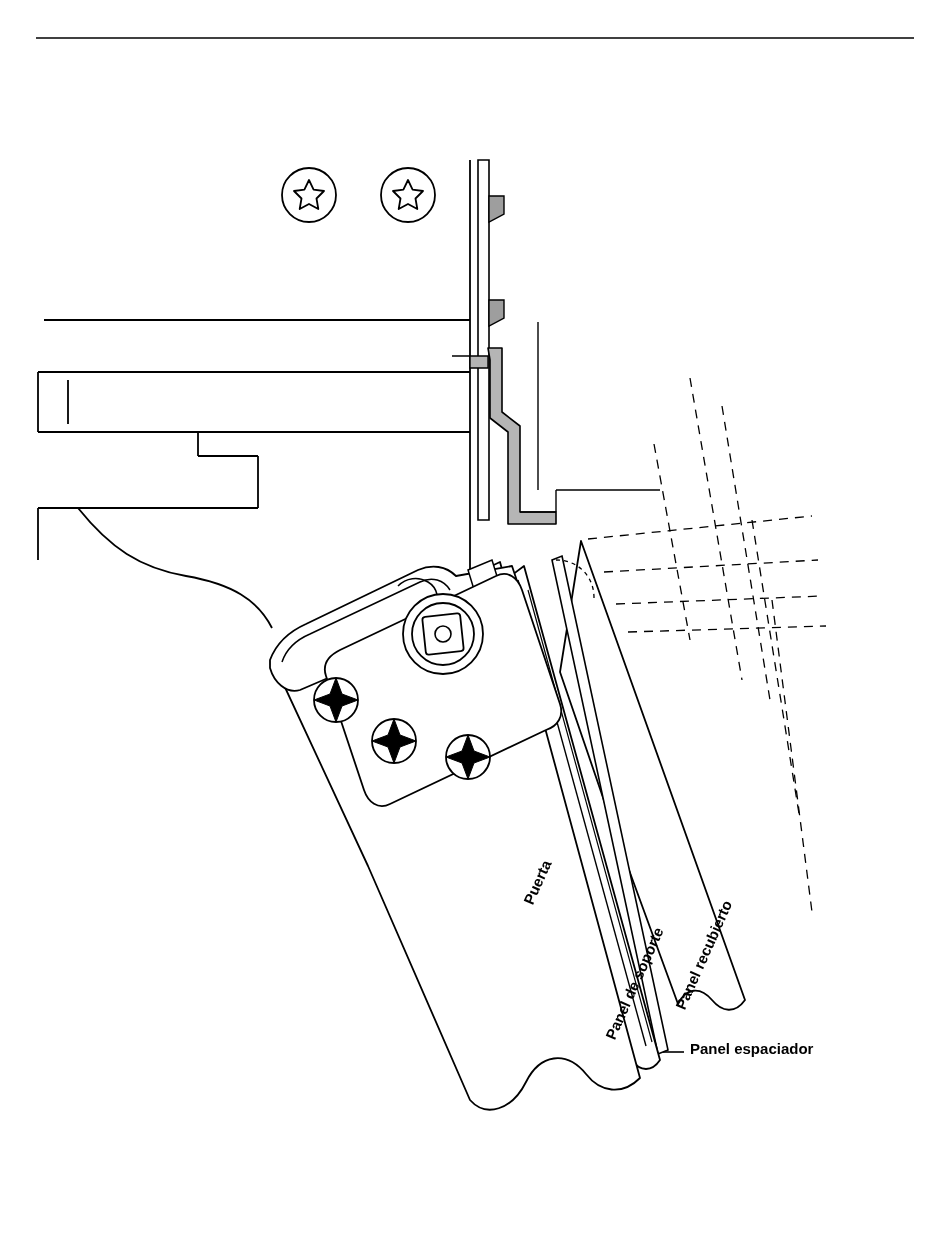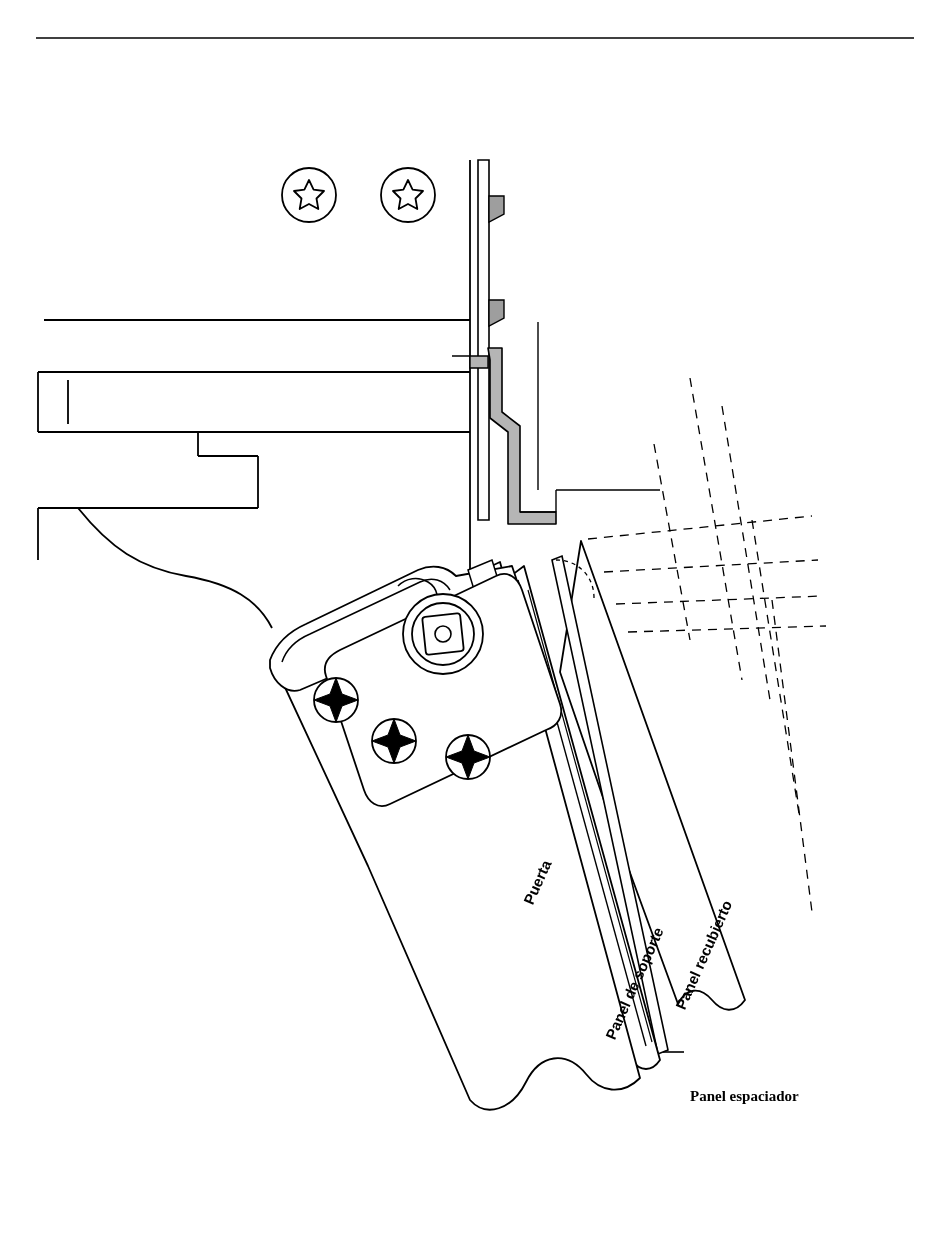--- a/index.html
+++ b/index.html
@@ -47,23 +47,22 @@
     transform: rotate(-66deg);
   }
   #lbl-recubierto {
     left: 672px;
     top: 1005px;
     font-size: 15px;
     transform: rotate(-66deg);
   }
   #lbl-espaciador {
     left: 690px;
-    top: 1088px;
+    top: 1040px;
     font-size: 15px;
-    font-family: Liberation Serif, serif;
   }
 </style>
 </head>
 <body>
 
 <div id="page">
 
   <svg id="diagram" viewBox="0 0 950 1241" xmlns="http://www.w3.org/2000/svg">
 
     <defs>

